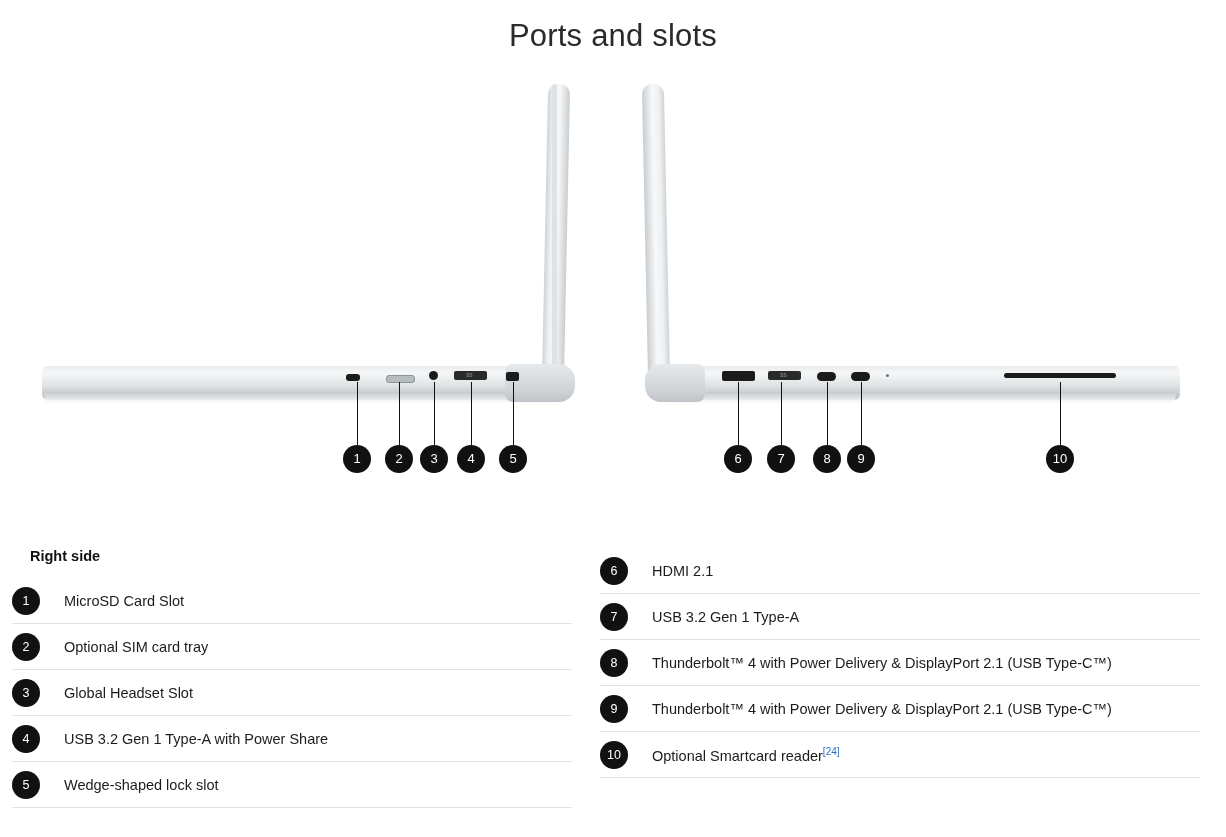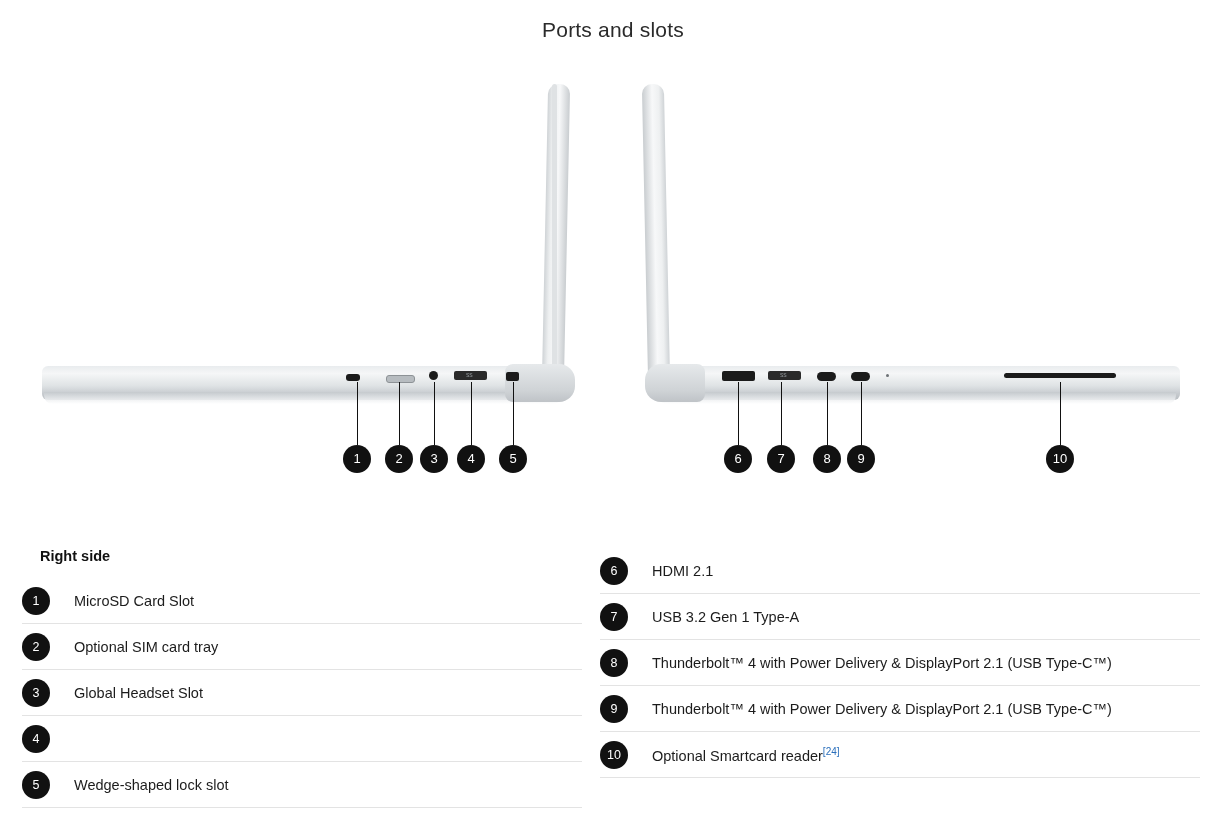--- a/index.html
+++ b/index.html
@@ -16,21 +16,21 @@
     position: relative;
   }
 
   
   .page-title {
     position: absolute;
     top: 18px;
     left: 0;
     width: 100%;
     text-align: center;
-    font-size: 21px;
+    font-size: 31px;
     font-weight: 400;
     color: #2a2a2a;
     letter-spacing: 0.2px;
   }
 
   
   .illustration {
     position: absolute;
     top: 70px;
     left: 0;
@@ -175,21 +175,21 @@
   .legend {
     position: absolute;
     top: 548px;
     left: 0;
     width: 1226px;
   }
   .legend-col {
     position: absolute;
     top: 0;
   }
-  .legend-col.right-col { left: 22px;  width: 560px; }
+  .legend-col.right-col { left: 12px;  width: 560px; }
   .legend-col.left-col  { left: 600px; width: 600px; }
 
   .legend-title {
     font-size: 14.5px;
     font-weight: bold;
     color: #111111;
     padding-left: 18px;
     margin-bottom: 14px;
   }
 
@@ -293,20 +293,21 @@
     <div class="legend-row">
       <div class="num">2</div>
       <div class="txt">Optional SIM card tray</div>
     </div>
     <div class="legend-row">
       <div class="num">3</div>
       <div class="txt">Global Headset Slot</div>
     </div>
     <div class="legend-row">
       <div class="num">4</div>
+      <div class="txt">USB 3.2 Gen 1 Type-A with Power Share</div>
     </div>
     <div class="legend-row">
       <div class="num">5</div>
       <div class="txt">Wedge-shaped lock slot</div>
     </div>
   </div>
 
   <div class="legend-col left-col">
 
     <div class="legend-row">

